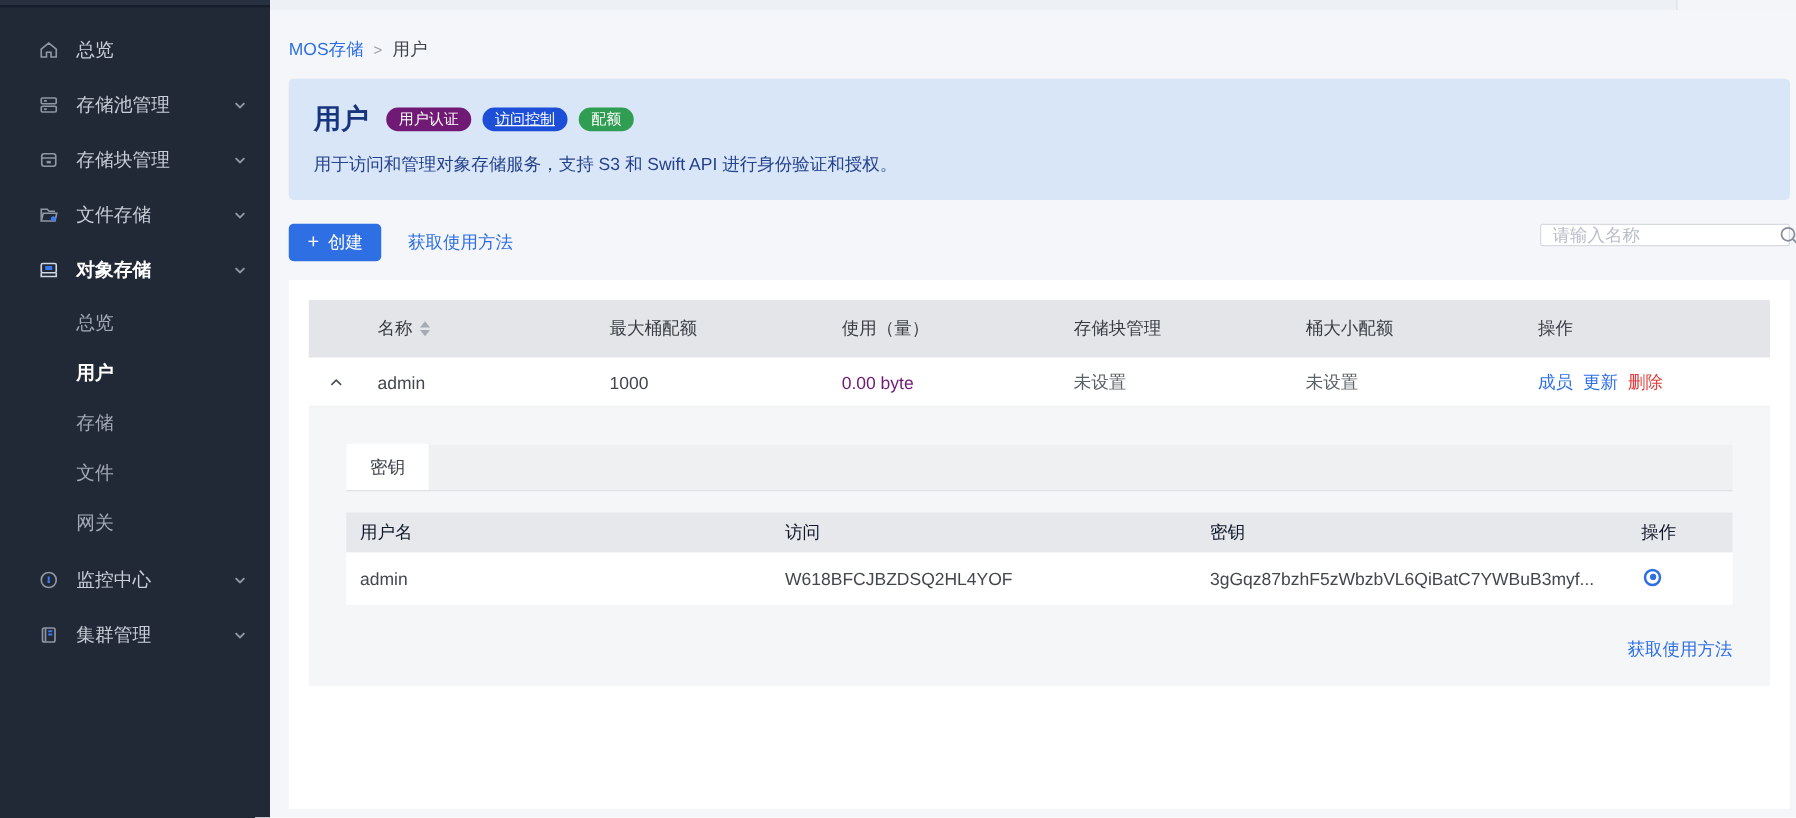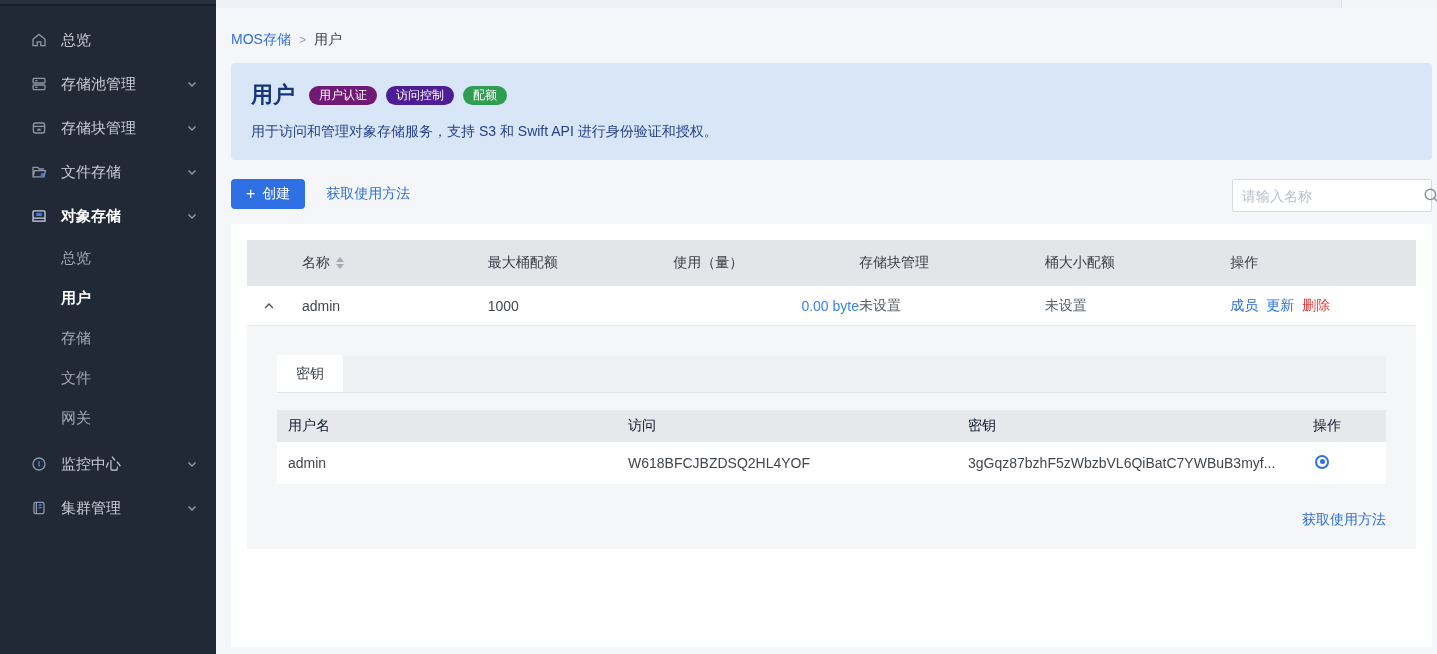--- a/index.html
+++ b/index.html
@@ -51,35 +51,35 @@
   .bc-sep { color:#9aa1aa; font-size:12px; }
   .bc-cur { color:#3d434b; }
 
   .banner {
     margin-top:14px; background:#d9e6f8; border-radius:4px; padding:17px 20px 19px 20px;
   }
   .banner-title-row { display:flex; align-items:center; gap:9px; }
   .banner-title { font-size:22px; font-weight:bold; color:#17357e; margin-right:5px; }
   .badge { font-size:12px; color:#fff; padding:3px 10px 4px 10px; border-radius:11px; line-height:1; }
   .badge-blue  { background:#701a75; }
-  .badge-red   { background:#4c1d95; }
+  .badge-red   { background:#1d4ed8;text-decoration:underline; }
   .badge-green { background:#2f9e52; }
   .banner-desc { margin-top:13px; font-size:14px; color:#24418c; }
 
   .toolbar { margin-top:19px; display:flex; align-items:center; position:relative; height:30px; }
   .btn-create {
     background:#2e6fe3; color:#fff; border:none; border-radius:4px; height:30px;
     padding:0 15px; font-size:14px; display:flex; align-items:center; gap:7px; cursor:pointer;
     font-family:inherit;
   }
   .btn-create .plus { font-size:16px; line-height:1; margin-top:-1px; }
   .link { color:#2e6fe3; cursor:pointer; font-size:14px; }
   .toolbar .usage-link { margin-left:21px; }
   .search-box {
-    position:absolute; right:0; top:0; width:200px; height:33px; background:#fff;
+    position:absolute; right:0; top:0; width:200px; height:18px; background:#fff;
     border:1px solid #d7dbe1; border-radius:2px; display:flex; align-items:center; padding:0 9px;
   }
   .search-box input {
     border:none; outline:none; flex:1; font-size:14px; font-family:inherit; color:#3d434b; background:transparent;
   }
   .search-box input::placeholder { color:#b9bec8; }
   .search-icon { width:17px; height:17px; color:#878e99; cursor:pointer; }
 
   .card {
     margin-top:15px; margin-bottom:7px; background:#fff; flex:1; padding:16px; overflow:hidden;
@@ -93,21 +93,21 @@
   .utable-header .hcell { padding-left:0; display:flex; align-items:center; gap:6px; }
   .utable-header .hcell:first-child { padding-left:18px; }
   .sorter { display:flex; flex-direction:column; gap:2px; cursor:pointer; }
   .caret-up    { width:0; height:0; border-left:4px solid transparent; border-right:4px solid transparent; border-bottom:5px solid #a6abb3; }
   .caret-down  { width:0; height:0; border-left:4px solid transparent; border-right:4px solid transparent; border-top:5px solid #a6abb3; }
   .utable-row {
     display:grid; grid-template-columns:55px repeat(6,1fr);
     height:40px; align-items:center; border-bottom:1px solid #e9ebee; font-size:14px; color:#42474e;
   }
   .expand-caret { width:20px; height:20px; margin-left:12px; cursor:pointer; color:#4a5058; display:flex; align-items:center; justify-content:center; }
-  .cell-muted { color:#3b82f6;text-align:right; }
+  .cell-muted { color:#701a75; }
   .cell-dim { color:#5c6269; }
   .actions { display:flex; gap:8px; }
   .action-link { color:#2e6fe3; cursor:pointer; }
   .action-danger { color:#e23c3c; cursor:pointer; }
 
   
   .expanded {
     background:#f4f6f8; padding:30px 30px 20px 30px;
   }
   .tabbar {

